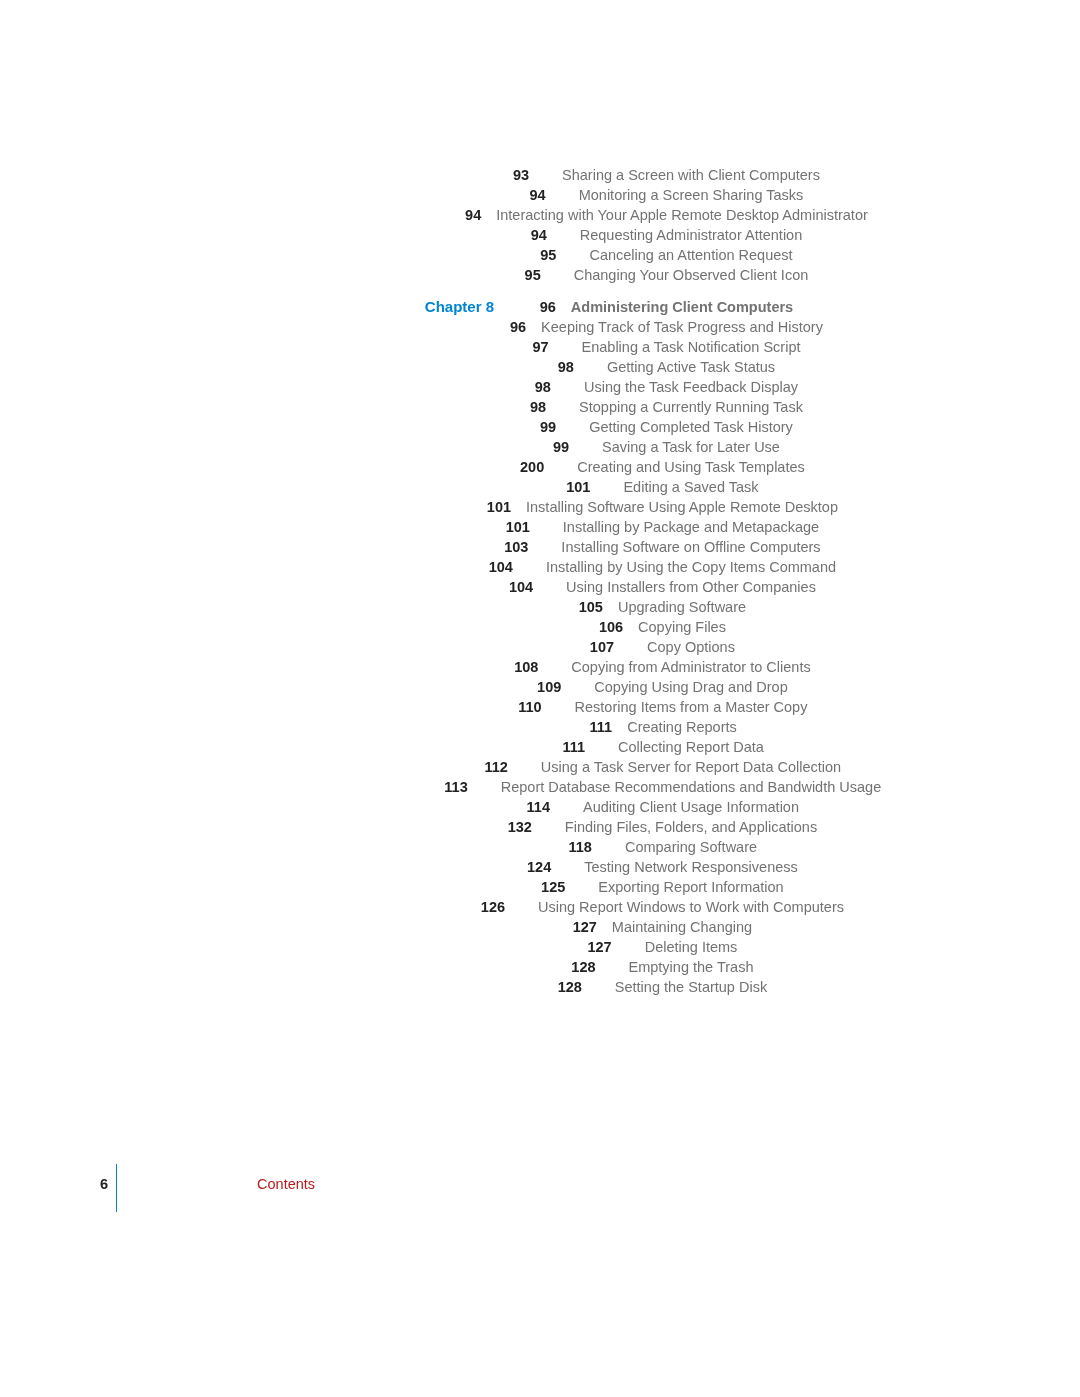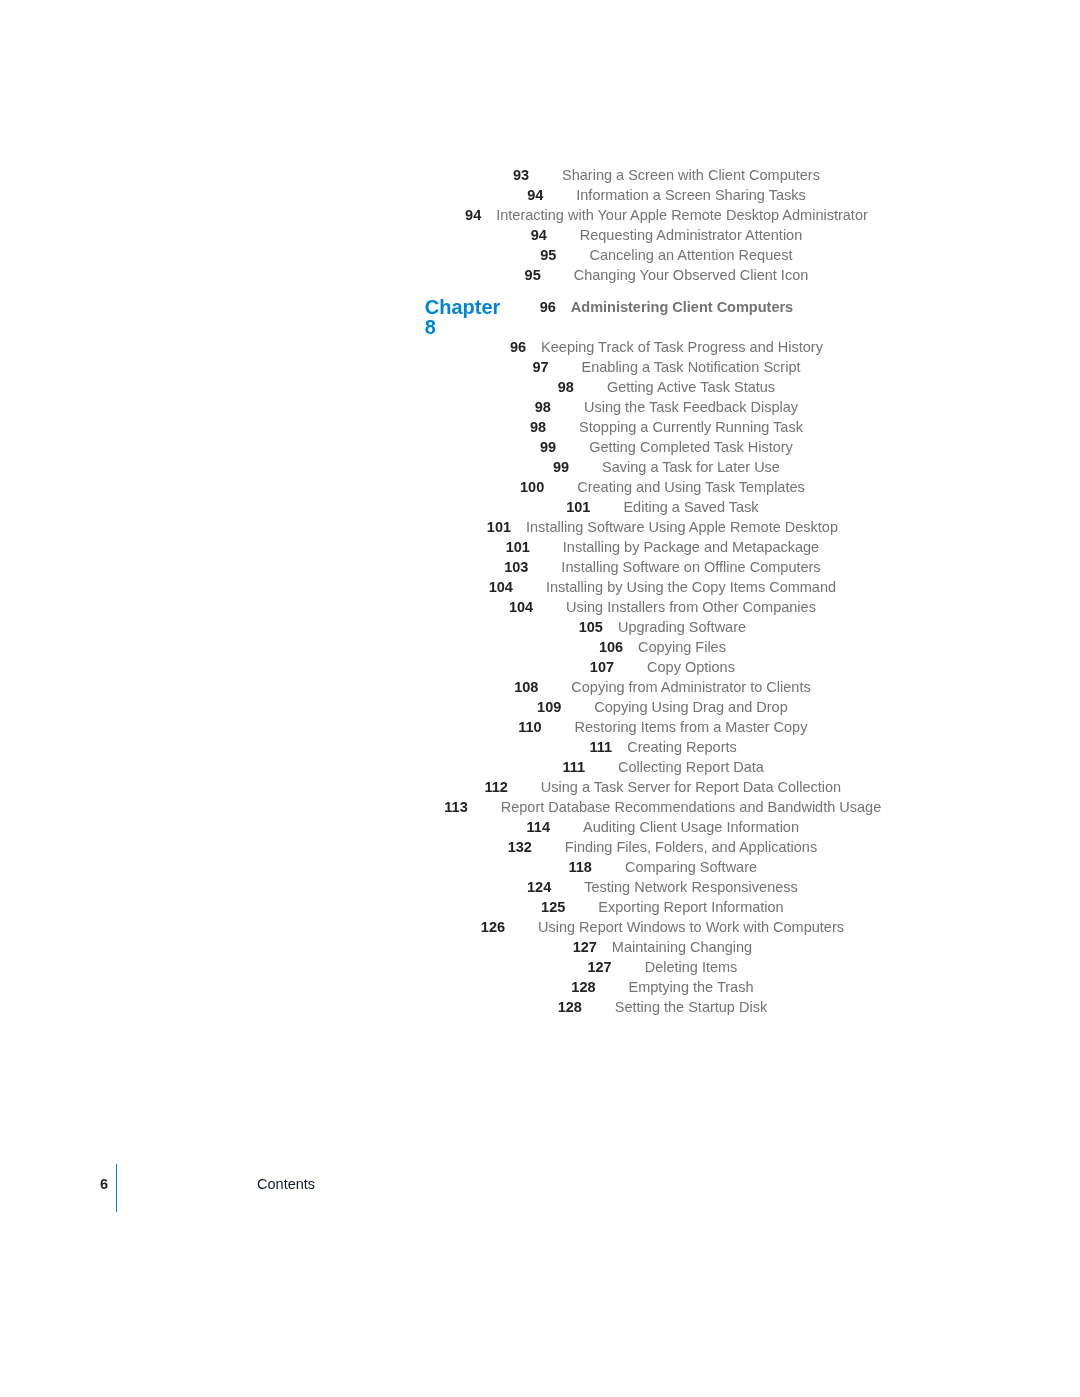--- a/index.html
+++ b/index.html
@@ -21,21 +21,21 @@
     display: flex;
     line-height: 20px;
     margin-bottom: 0;
     justify-content: center;
   }
   .chapter-col {
     width: 88px;
     text-align: left;
     color: #0085d5;
     font-weight: 600;
-    font-size: 20px;
+    font-size: 15px;
   }
   .page-col {
     width: 43px;
     text-align: right;
     font-weight: 600;
     font-size: 14.5px;
     color: #222;
   }
   .title-col {
     padding-left: 15px;
@@ -60,39 +60,39 @@
   }
   .footer-divider {
     border-left: 1.5px solid #0085d5;
     height: 48px;
     margin-left: 8px;
     margin-right: 10px;
     position: relative;
     top: 4px;
   }
   .footer-label {
-    color: #0f172a;
+    color: #b91c1c;
     font-size: 14.5px;
     padding-left: 130px;
   }
 </style>
 </head>
 <body>
 
 <div class="page">
   <div id="pre-entries">
       <div class="toc-row">
         <div class="chapter-col"></div>
         <div class="page-col">93</div>
         <div class="title-col indent-2">Sharing a Screen with Client Computers</div>
       </div>
       <div class="toc-row">
         <div class="chapter-col"></div>
         <div class="page-col">94</div>
-        <div class="title-col indent-2">Information a Screen Sharing Tasks</div>
+        <div class="title-col indent-2">Monitoring a Screen Sharing Tasks</div>
       </div>
       <div class="toc-row">
         <div class="chapter-col"></div>
         <div class="page-col">94</div>
         <div class="title-col indent-1">Interacting with Your Apple Remote Desktop Administrator</div>
       </div>
       <div class="toc-row">
         <div class="chapter-col"></div>
         <div class="page-col">94</div>
         <div class="title-col indent-2">Requesting Administrator Attention</div>
@@ -145,21 +145,21 @@
         <div class="page-col">99</div>
         <div class="title-col indent-2">Getting Completed Task History</div>
       </div>
       <div class="toc-row">
         <div class="chapter-col"></div>
         <div class="page-col">99</div>
         <div class="title-col indent-2">Saving a Task for Later Use</div>
       </div>
       <div class="toc-row">
         <div class="chapter-col"></div>
-        <div class="page-col">100</div>
+        <div class="page-col">200</div>
         <div class="title-col indent-2">Creating and Using Task Templates</div>
       </div>
       <div class="toc-row">
         <div class="chapter-col"></div>
         <div class="page-col">101</div>
         <div class="title-col indent-2">Editing a Saved Task</div>
       </div>
       <div class="toc-row">
         <div class="chapter-col"></div>
         <div class="page-col">101</div>

